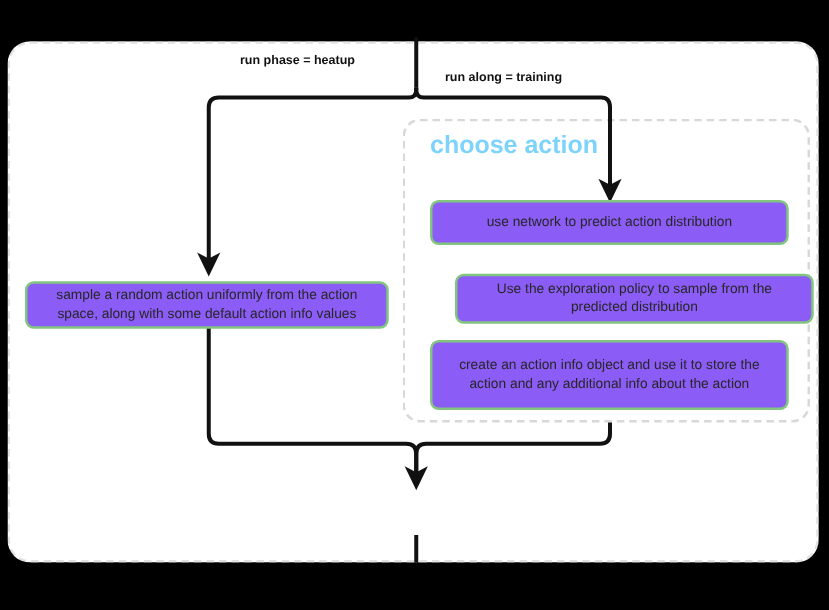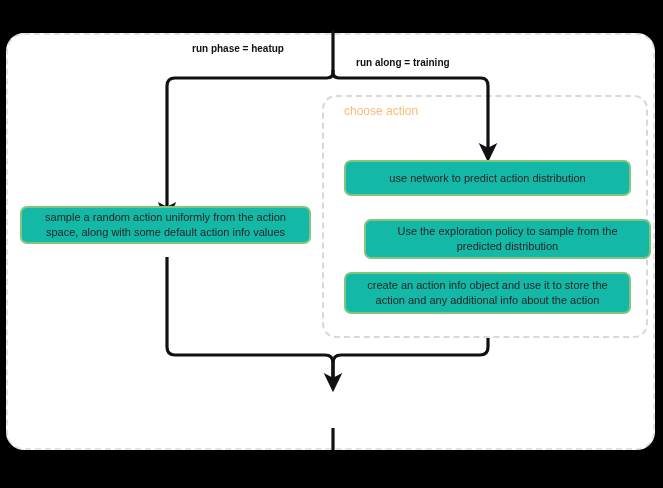--- a/index.html
+++ b/index.html
@@ -55,47 +55,47 @@
     border-radius: 14px;
     box-sizing: border-box;
     background: transparent;
   }
 
   #choose-action-title {
     position: absolute;
     left: 344px;
     top: 104px;
     width: 150px;
-    font-size: 12px;
-    font-weight: normal;
-    color: #fdba74;
+    font-size: 20px;
+    font-weight: bold;
+    color: #7dd3fc;
     line-height: 1.25;
   }
 
   
   .node {
     position: absolute;
     box-sizing: border-box;
-    background: #14b8a6;
+    background: #8b5cf6;
     border: 2px solid #82c57f;
     border-radius: 7px;
     display: flex;
     align-items: center;
     justify-content: center;
     text-align: center;
     color: #262626;
     font-size: 11px;
     line-height: 1.35;
     padding: 3px 8px;
   }
 
-  #node-sample       { left: 20px;  top: 206px; width: 291px; height: 38px; }
+  #node-sample       { left: 20px;  top: 225px; width: 291px; height: 38px; }
   #node-use-network  { left: 344px; top: 160px; width: 287px; height: 36px; }
   #node-exploration  { left: 364px; top: 219px; width: 287px; height: 40px; }
-  #node-create-info  { left: 344px; top: 272px; width: 287px; height: 42px; }
+  #node-create-info  { left: 344px; top: 272px; width: 287px; height: 56px; }
   #node-filter       { left: 188px; top: 390px; width: 290px; height: 38px; }
 
   
   .edge-label {
     position: absolute;
     font-size: 10px;
     font-weight: bold;
     color: #111111;
     white-space: nowrap;
   }

